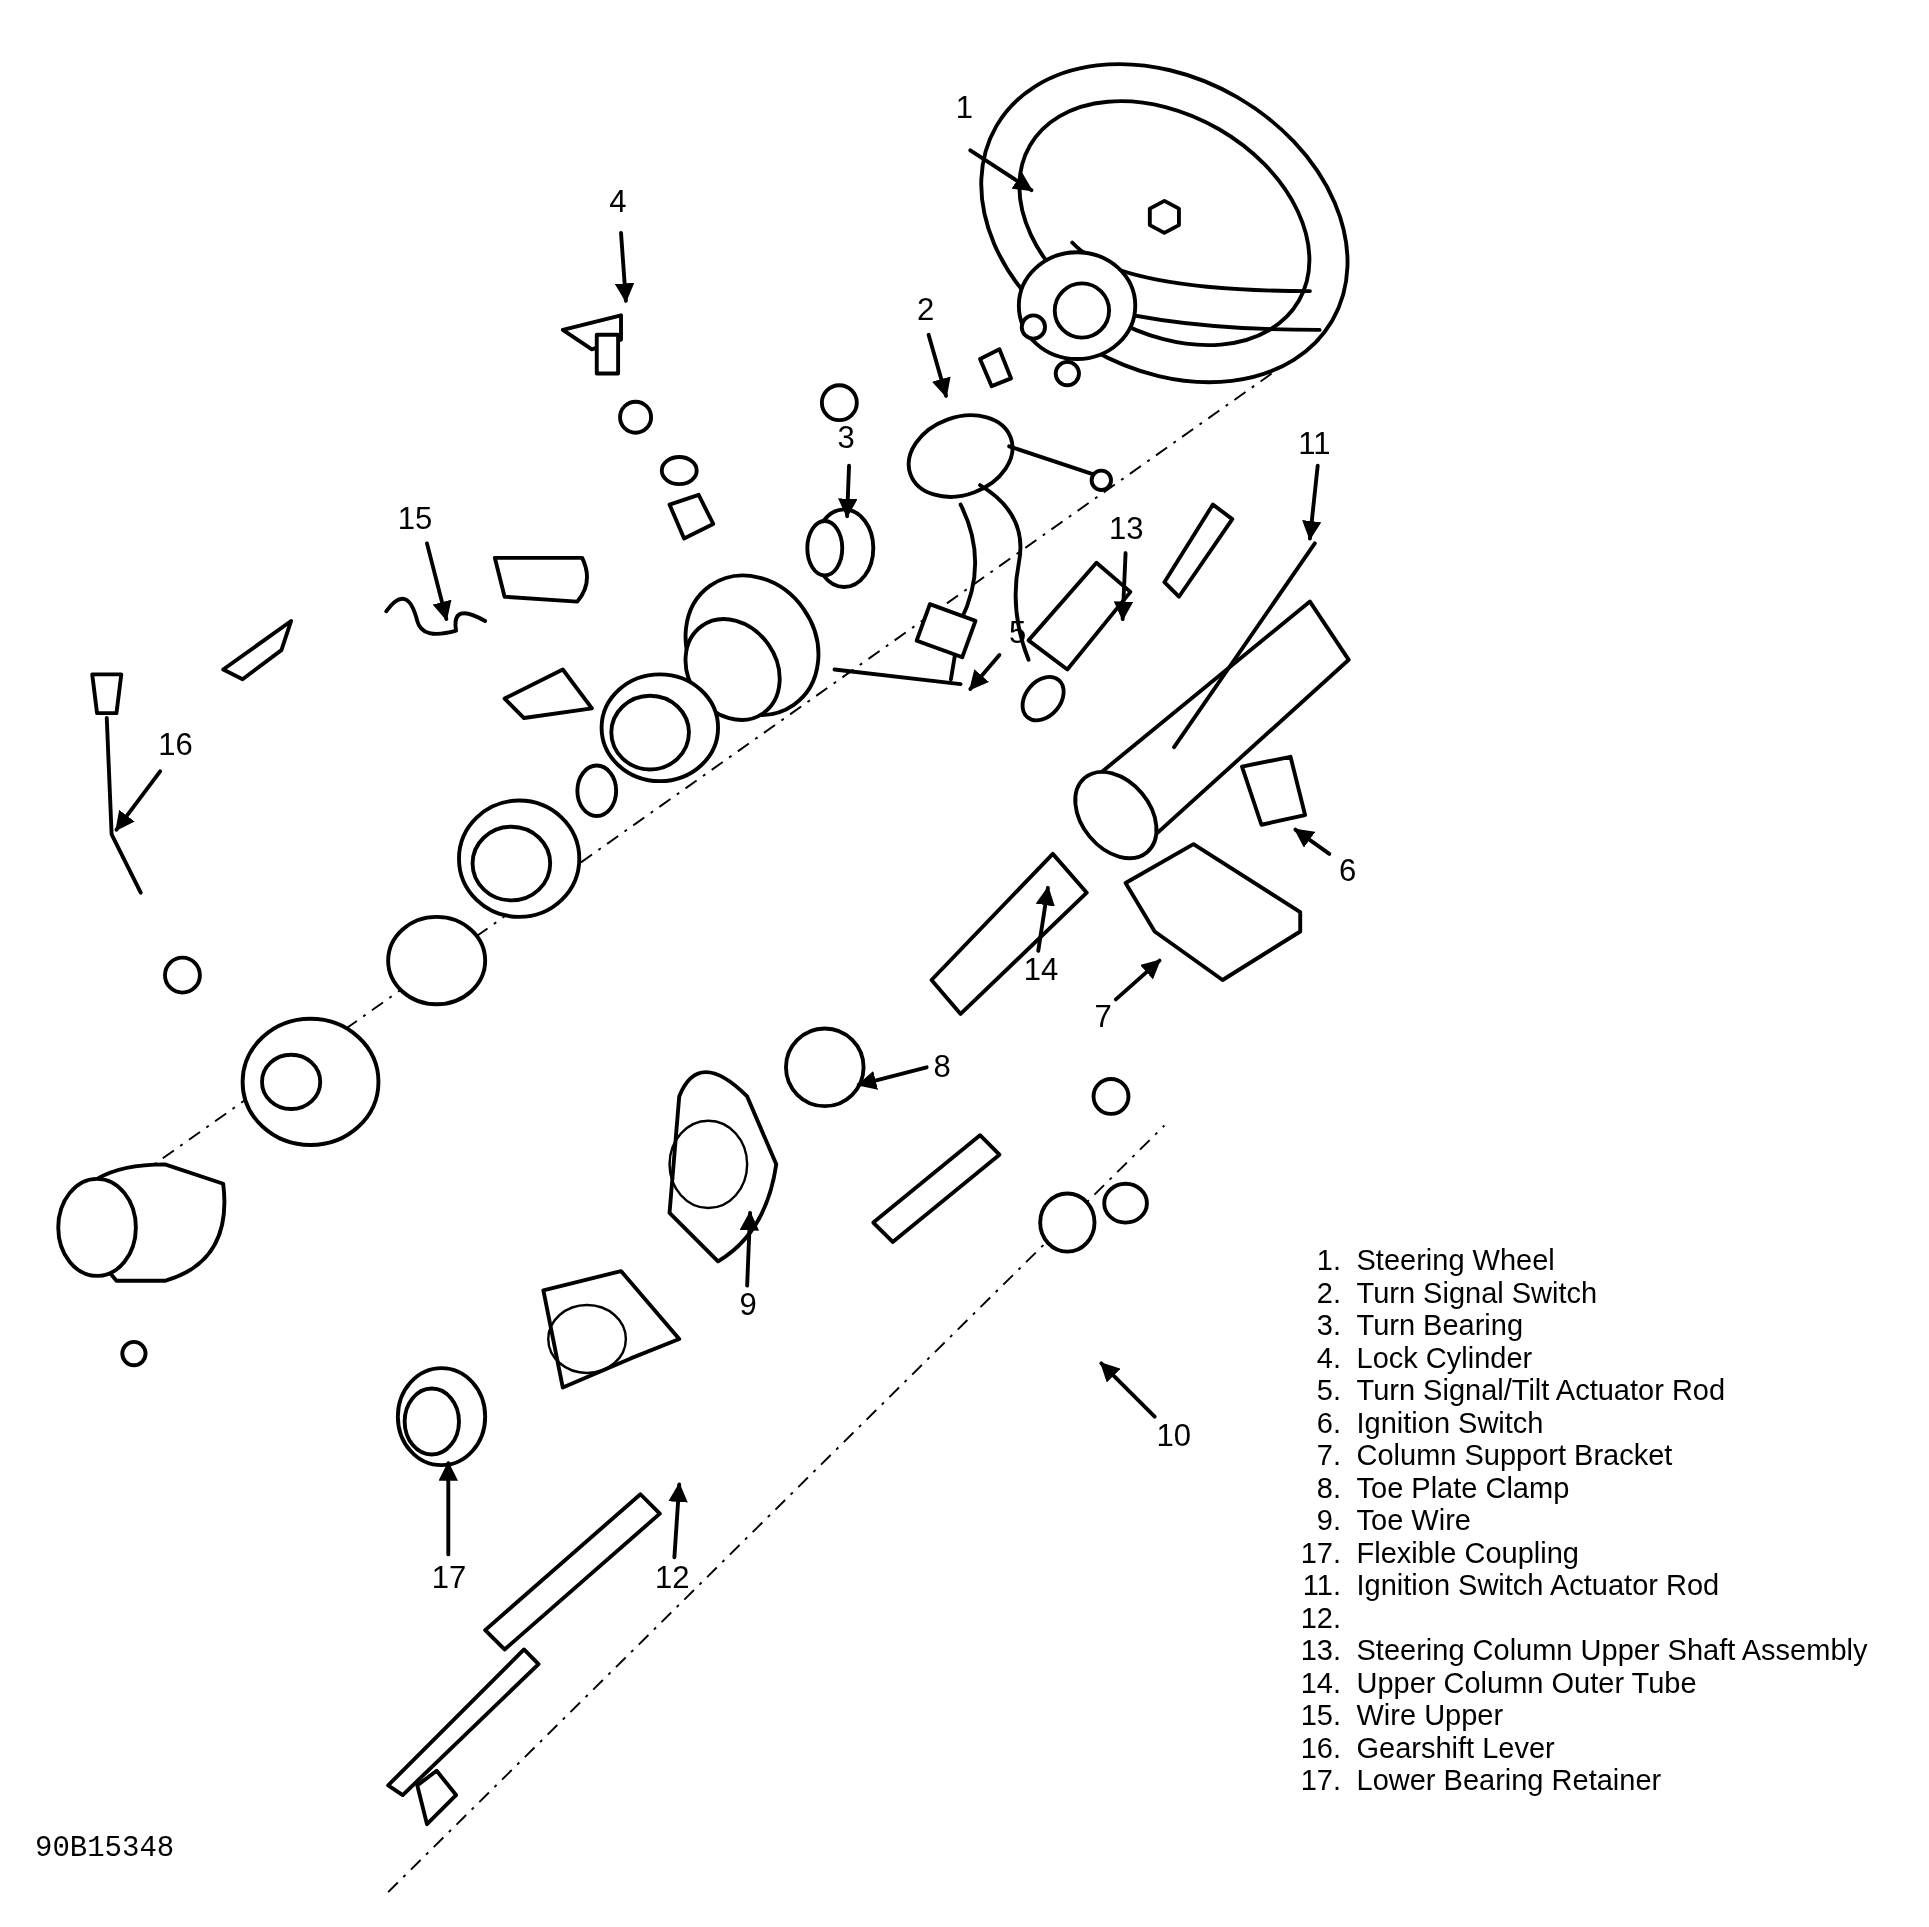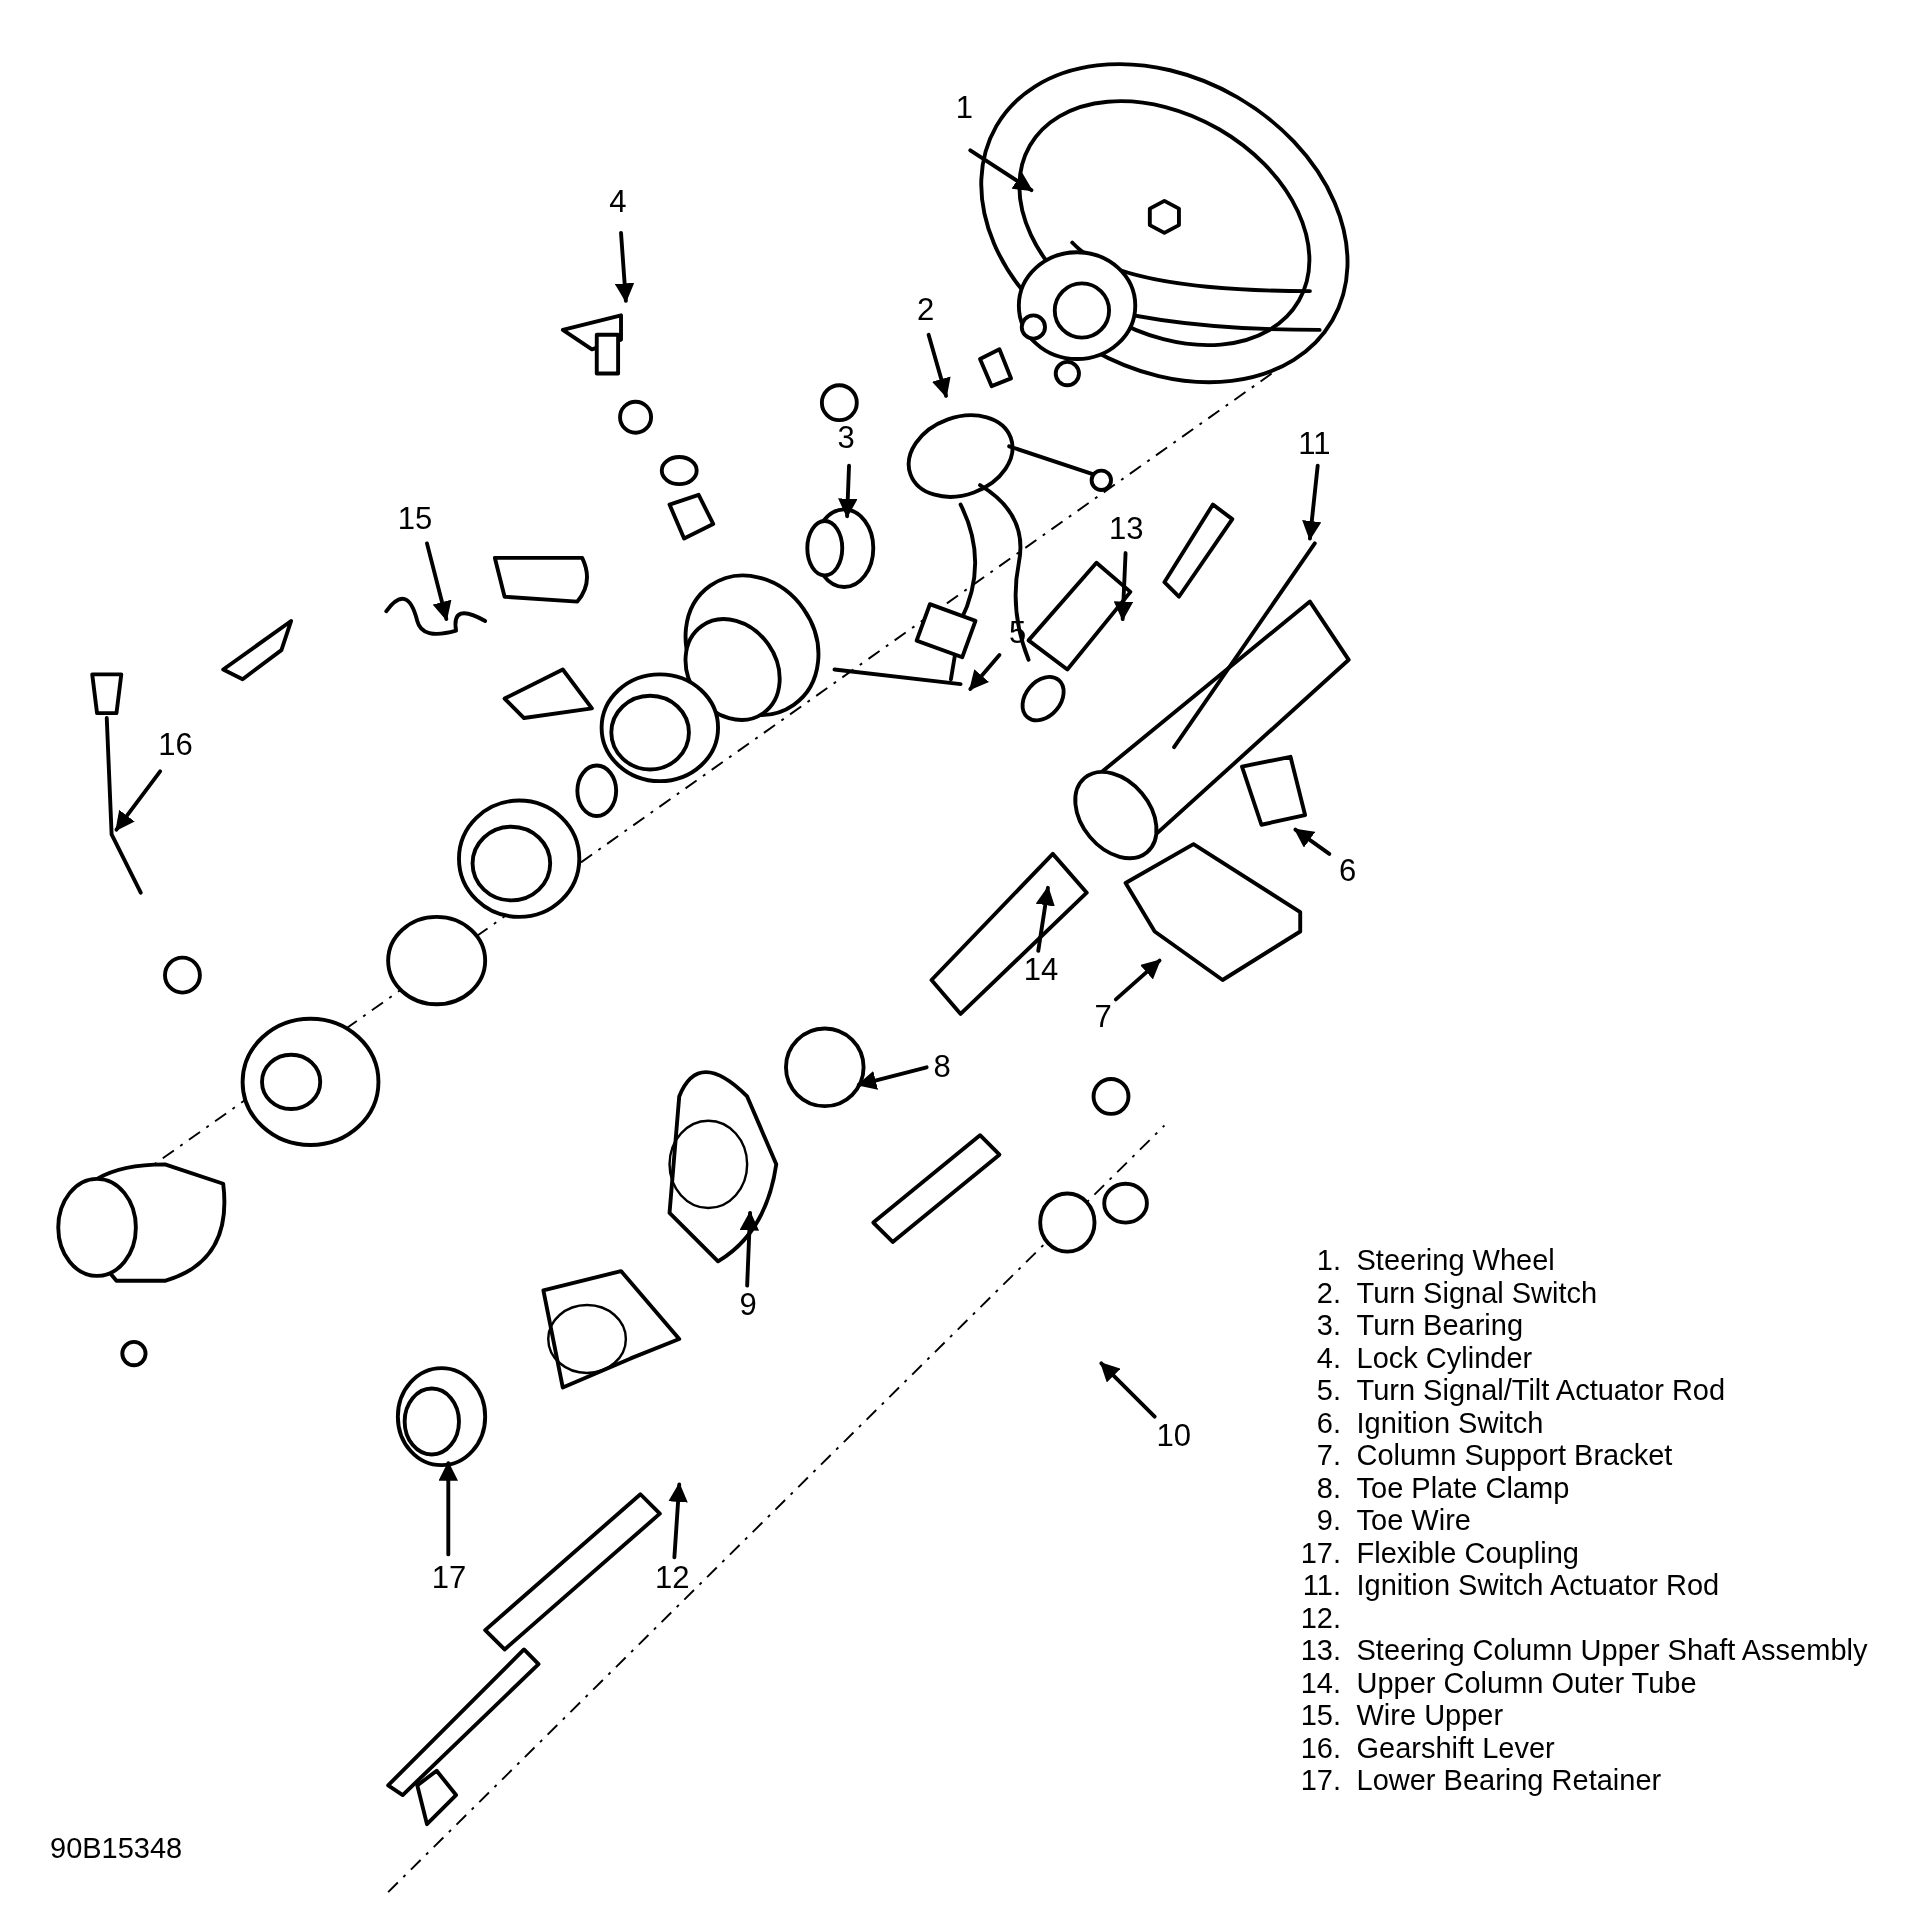--- a/index.html
+++ b/index.html
@@ -7,21 +7,21 @@
          font-family: "Liberation Sans", sans-serif; color: #000; }
   #diagram { position: absolute; left: 0; top: 0; width: 1929px; height: 1927px; }
   .ln { stroke: #000; fill: none; stroke-width: 4; stroke-linecap: round; stroke-linejoin: round; }
   .thin { stroke: #000; fill: none; stroke-width: 2.5; }
   .dash { stroke: #000; fill: none; stroke-width: 2; stroke-dasharray: 14 8 3 8; }
   .part { stroke: #000; fill: #fff; stroke-width: 4; stroke-linejoin: round; }
   .callout { font-family: "Liberation Sans", sans-serif; font-size: 32px; fill: #000; }
   .legend { position: absolute; left: 1281px; top: 1244px; font-size: 29px; line-height: 32.5px; }
   .legend-row { display: flex; white-space: nowrap; }
   .legend-num { width: 60px; text-align: right; padding-right: 15.5px; }
-  .figure-id { position: absolute; left: 50px; top: 1832px; font-size: 29px; }
+  .figure-id { position: absolute; left: 35px; top: 1832px; font-size: 29px; font-family: Liberation Mono, monospace; }
 </style>
 </head>
 <body>
 
 <svg id="diagram" viewBox="0 0 1988 1986" xmlns="http://www.w3.org/2000/svg">
   <defs>
     <marker id="arrow" viewBox="0 0 10 10" refX="9" refY="5" markerWidth="5" markerHeight="5" orient="auto-start-reverse">
       <path d="M0,0 L10,5 L0,10 z" fill="#000"></path>
     </marker>
   </defs>

